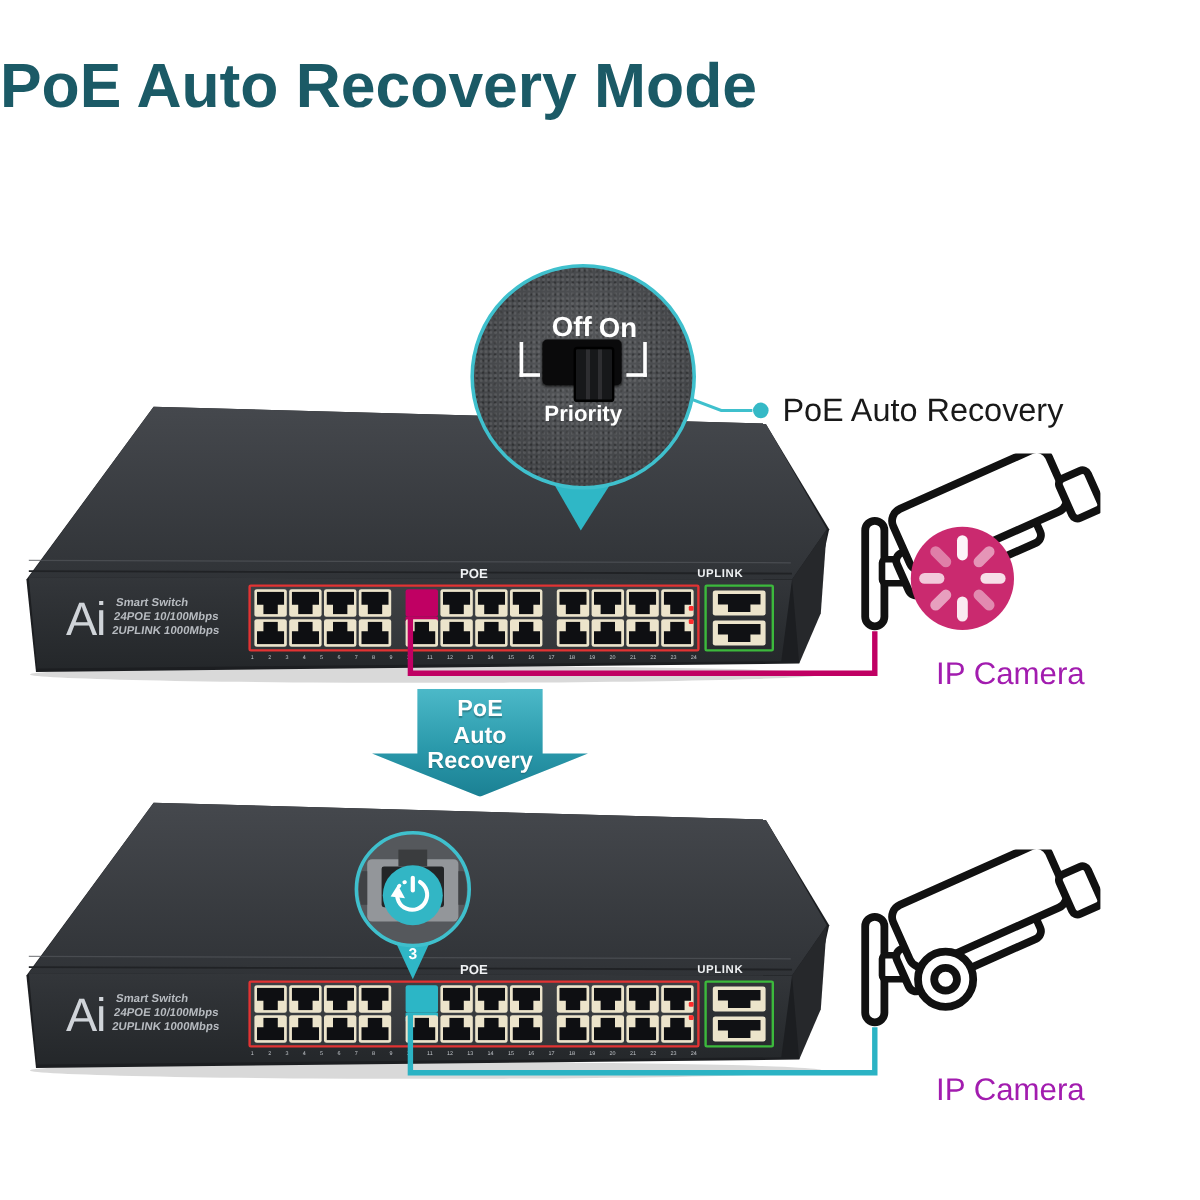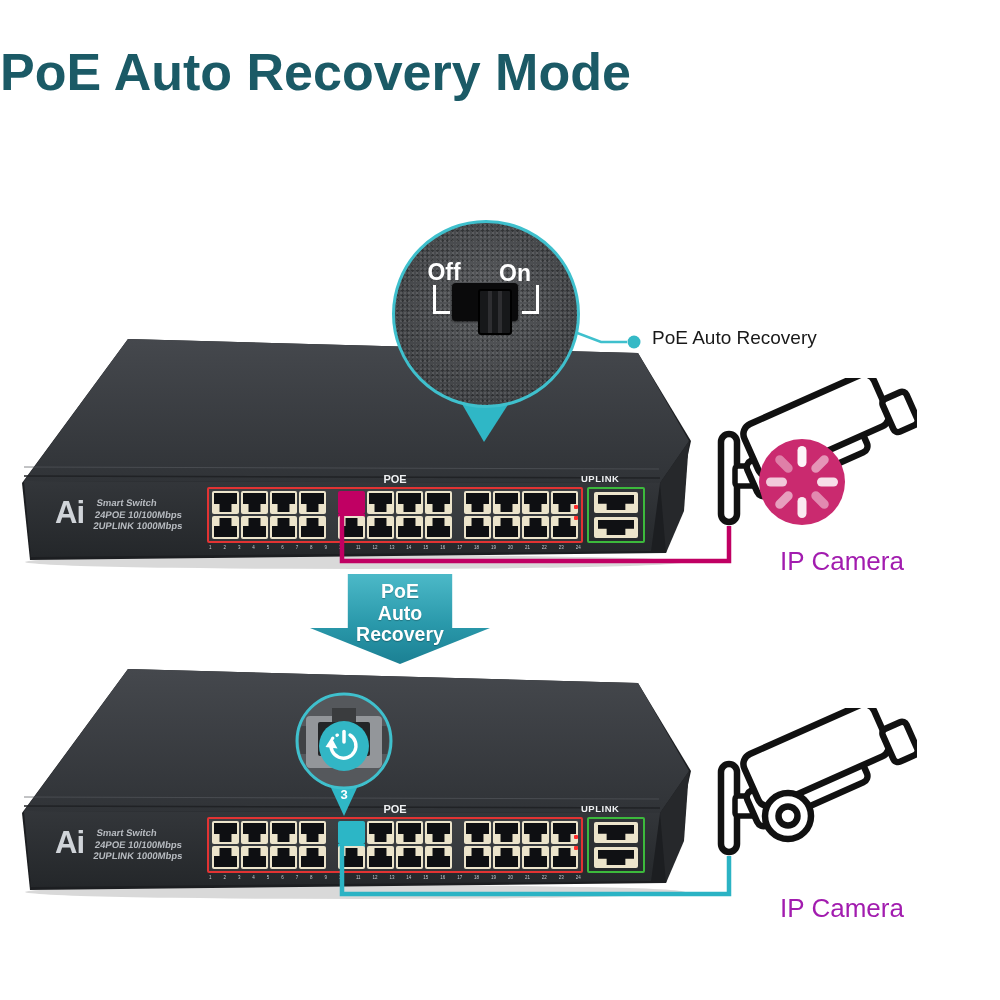--- a/index.html
+++ b/index.html
@@ -18,21 +18,21 @@
   .title {
     position:absolute; left:0; top:42px; width:1000px; 
     font-size:52px; font-weight:bold; color:var(--titleCol); letter-spacing:0px;
   }
   
   .sw { position:absolute; width:680px; height:235px; z-index:2; }
   .sw-top    { left:20px; top:335px; }
   .sw-bottom { left:20px; top:665px; }
   .sw svg.chassis { position:absolute; left:0; top:0; }
   .panel { position:absolute; left:5px; top:146px; width:636px; height:72px; }
-  .logo-ai { position:absolute; left:30px; top:14px; font-size:31px; font-weight:bold;
+  .logo-ai { position:absolute; left:30px; top:14px; font-size:39px; font-weight:normal;
              color:#d0d4d9; letter-spacing:-1px; }
   .tagline { position:absolute; left:70px; top:16px; color:#b7bbc0; font-weight:bold;
              font-size:9.5px; line-height:11.5px; transform:skewX(-8deg); white-space:nowrap; }
   .red-frame { position:absolute; left:182px; top:6px; width:376px; height:56px;
                border:2px solid var(--redFrame); border-radius:2px;
                display:flex; justify-content:space-between; align-items:center;
                padding:2px 3px; background:rgba(255,255,255,0.06); }
   .pgroup { display:grid; grid-template-columns:repeat(4,27px); grid-auto-rows:23px; gap:2px; }
   .port { position:relative; background:#ece4cb; border-radius:2px; overflow:visible; }
   .port i { position:absolute; left:2px; right:2px; top:2px; bottom:2px; background:#0e0f12;
@@ -60,38 +60,38 @@
               justify-content:space-between; font-size:4.5px; color:#c4c8cd; }
   
   .magnifier { position:absolute; left:392px; top:220px; width:188px; height:188px;
     border:3px solid var(--tealBorder); border-radius:50%; z-index:5;
     background-color:#46484b;
     background-image:
       radial-gradient(rgba(255,255,255,.10) 1px, transparent 1.4px),
       radial-gradient(rgba(0,0,0,.30) 1px, transparent 1.4px),
       radial-gradient(circle at 50% 42%, #595b5e 0%, #47494c 55%, #393b3e 100%);
     background-size:4px 4px, 5px 5px, 100% 100%; }
-  .mag-off { position:absolute; left:14px;  top:36px; width:70px; text-align:center;
+  .mag-off { position:absolute; left:28px;  top:36px; width:70px; text-align:right;
              font-size:23px; font-weight:bold; color:#fff; }
   .mag-on  { position:absolute; left:104px; top:37px; width:70px; 
              font-size:23px; font-weight:bold; color:#fff; }
   .brk-l { position:absolute; left:38px;  top:62px; width:17px; height:29px;
            border-left:3px solid #fff; border-bottom:3px solid #fff; }
   .brk-r { position:absolute; left:127px; top:62px; width:17px; height:29px;
            border-right:3px solid #fff; border-bottom:3px solid #fff; }
   .slide-track { position:absolute; left:57px; top:60px; width:66px; height:38px;
                  background:#0a0a0b; border-radius:4px; box-shadow:0 1px 2px rgba(0,0,0,.6); }
   .slide-knob { position:absolute; left:83px; top:66px; width:34px; height:46px;
                 background:#17181a; border:2px solid #000; border-radius:3px;
                 background-image:linear-gradient(90deg, transparent 8px, #2e2e31 8px, #2e2e31 12px,
                   transparent 12px, transparent 18px, #2e2e31 18px, #2e2e31 22px, transparent 22px); }
   .mag-caption { position:absolute; left:0; right:0; top:110px; text-align:center;
                  color:#fff; font-weight:bold; font-size:18.5px; line-height:24px; }
   
-  .callout-label { position:absolute; left:652px; top:327px; font-size:19px; color:#191919;
+  .callout-label { position:absolute; left:652px; top:327px; font-size:27px; color:#191919;
                    z-index:6; white-space:nowrap; }
   
   .flow-arrow { position:absolute; left:310px; top:574px; width:180px; height:90px; z-index:3;
     clip-path:polygon(21% 0, 79% 0, 79% 60%, 100% 60%, 50% 100%, 0% 60%, 21% 60%);
     background:linear-gradient(180deg,#4cb9c8 0%, #2a99ab 55%, #1b8093 100%); }
   .flow-arrow .arrow-text { position:absolute; left:0; right:0; top:7px; text-align:center;
     color:#fff; font-weight:bold; font-size:19.5px; line-height:21.5px;
     text-shadow:0 1px 1px rgba(0,0,0,.25); }
   
   .cam { position:absolute; width:205px; height:160px; z-index:5; }
@@ -432,20 +432,21 @@
 </svg>
 
 <div class="magnifier">
   <div class="mag-off">Off</div>
   <div class="mag-on">On</div>
   <div class="brk-l"></div>
   <div class="brk-r"></div>
   <div class="slide-track"></div>
   <div class="slide-knob"></div>
   <div class="mag-caption">
+    <div>Priority</div>
   </div>
 </div>
 
 <div class="callout-label">PoE Auto Recovery</div>
 
 <div class="flow-arrow">
   <div class="arrow-text">
     <div>PoE</div>
     <div>Auto</div>
     <div>Recovery</div>

